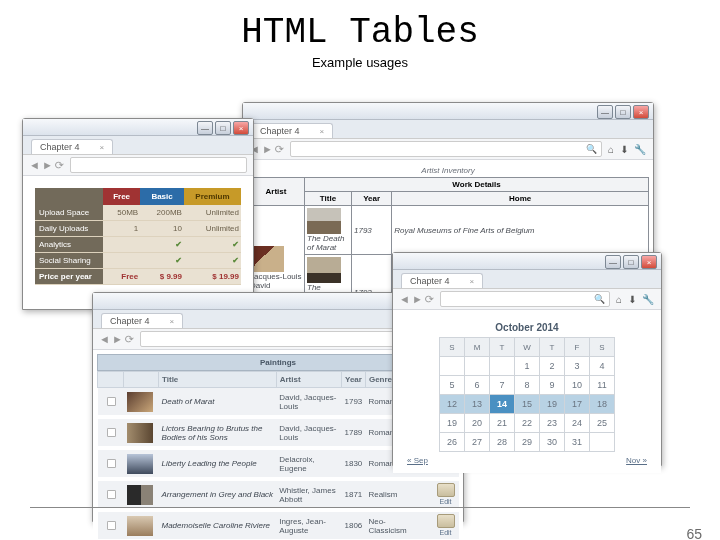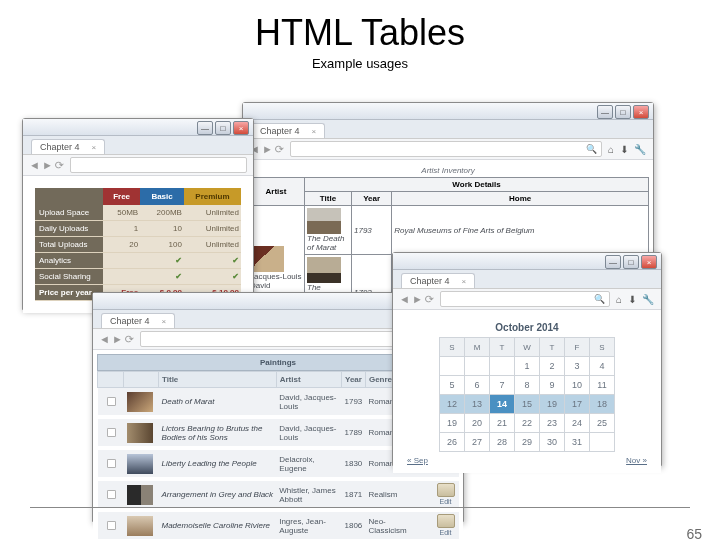--- a/index.html
+++ b/index.html
@@ -1,30 +1,30 @@
 <!DOCTYPE html>
 <html><head>
 <meta charset="utf-8">
 <style>
 html,body{margin:0;padding:0;font-family:Arial,Helvetica,sans-serif;background:#fff;width:720px;height:540px;overflow:hidden;position:relative}
 .slide{position:relative;width:720px;height:540px}
-.title{font-family:Liberation Sans, sans-serif;font-size:36px;text-align:center;margin-top:12px;letter-spacing:0}
+.title{font-family:Liberation Mono, monospace;font-size:36px;text-align:center;margin-top:12px;letter-spacing:0}
 .subtitle{text-align:center;font-size:13px;margin-top:2px}
 .stage{position:absolute;left:22px;top:90px;width:676px;height:410px}
 .pagenum{position:absolute;right:18px;bottom:10px;font-size:14px;color:#6b6b6b}
 hr.rule{position:absolute;left:30px;right:30px;bottom:36px;border:none;border-top:1px solid #888}
 
 
 .win{position:absolute;background:#fff;border:1px solid #8a8a8a;border-radius:3px 3px 0 0;box-shadow:1px 2px 6px rgba(0,0,0,.3);font-size:9px}
 .win .top{height:16px;background:linear-gradient(#f6f8fb,#dce3ec);border-bottom:1px solid #b5bcc6;position:relative}
 .win .ctl{position:absolute;right:4px;top:2px;display:flex;gap:2px}
 .win .ctl span{width:14px;height:12px;border:1px solid #7d8894;background:linear-gradient(#f2f4f8,#c7cfdb);border-radius:2px;display:flex;align-items:center;justify-content:center;font-size:8px;color:#333}
 .win .ctl span.close{background:linear-gradient(#f8a6a6,#d24b3a);color:#fff}
 .win .tabs{height:18px;background:#e6ebf1;border-bottom:1px solid #ccc;display:flex;align-items:flex-end;padding-left:8px}
-.win .tab{display:flex;align-items:center;gap:12px;background:#fff;border:1px solid #c4c9d1;border-bottom:none;border-radius:3px 3px 0 0;padding:2px 8px;font-size:9px;color:#555}
+.win .tab{display:flex;align-items:center;gap:20px;background:#fff;border:1px solid #c4c9d1;border-bottom:none;border-radius:3px 3px 0 0;padding:2px 8px;font-size:9px;color:#555}
 .win .tab .x{color:#999;font-size:8px}
 .win .bar{height:20px;background:#f5f6f8;border-bottom:1px solid #d7d9de;display:flex;align-items:center;gap:6px;padding:0 6px}
 .win .bar .nav{display:flex;gap:2px}
 .win .bar .nav span{color:#999;font-size:11px}
 .win .bar .url{flex:1;height:14px;border:1px solid #ccc;border-radius:2px;background:#fff;display:flex;align-items:center;padding:0 4px;color:#555}
 .win .bar .icons{display:flex;gap:6px;color:#555;font-size:10px}
 .win .content{background:#fff;padding:6px}
 
 
 #w1{left:0;top:16px;width:230px;height:190px}
@@ -191,26 +191,20 @@
                 <td>200MB</td>
                 <td>Unlimited</td>
               </tr>
           <tr>
                 <td class="rh">Daily Uploads</td>
                 <td>1</td>
                 <td>10</td>
                 <td>Unlimited</td>
               </tr>
           <tr>
-                <td class="rh">Total Uploads</td>
-                <td>20</td>
-                <td>100</td>
-                <td>Unlimited</td>
-              </tr>
-          <tr>
                 <td class="rh">Analytics</td>
                 <td></td>
                 <td class="chk">✔</td>
                 <td class="chk">✔</td>
               </tr>
           <tr>
                 <td class="rh">Social Sharing</td>
                 <td></td>
                 <td class="chk">✔</td>
                 <td class="chk">✔</td>

